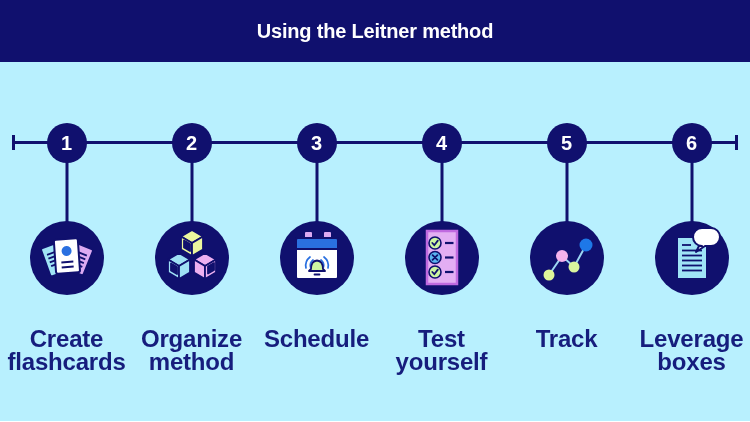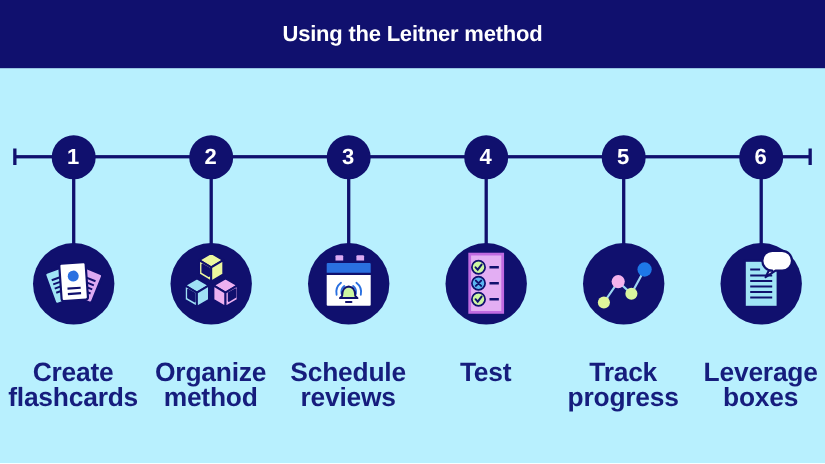--- a/index.html
+++ b/index.html
@@ -146,21 +146,20 @@
           <path d="M30.5 46 A 7 7 0 0 1 33 39"></path>
           <path d="M48 47 A 11 11 0 0 0 44 36"></path>
           <path d="M43.5 46 A 7 7 0 0 0 41 39"></path>
         </g>
         <path d="M29 50 L31 48 Q31 40 37 39.5 Q43 40 43 48 L45 50 Z" fill="#cdf5a1" stroke="#10106e" stroke-width="1.8" stroke-linejoin="round"></path>
         <line x1="34.5" y1="53.5" x2="39.5" y2="53.5" stroke="#10106e" stroke-width="1.8" stroke-linecap="round"></line>
       </svg>
     </div>
     <div class="label">
       <span>Schedule</span><br>
-      <span>reviews</span>
     </div>
   </div>
 
   <div class="step s4">
     <div class="num">
         <span>4</span>
       </div>
     <div class="connector"></div>
     <div class="icon-circle">
       <svg viewBox="0 0 74 74">
@@ -171,40 +170,40 @@
         <circle cx="30" cy="36.5" r="6" fill="#5ab4f0" stroke="#10106e" stroke-width="1.6"></circle>
         <path d="M27.6 34.1 L32.4 38.9 M32.4 34.1 L27.6 38.9" stroke="#10106e" stroke-width="1.8" stroke-linecap="round"></path>
         <line x1="40" y1="36.5" x2="48.5" y2="36.5" stroke="#10106e" stroke-width="2.2"></line>
         <circle cx="30" cy="51" r="6" fill="#cdf5a1" stroke="#10106e" stroke-width="1.6"></circle>
         <path d="M27.3 51 l2 2.2 l3.5 -4.6" stroke="#10106e" stroke-width="1.8" fill="none" stroke-linecap="round"></path>
         <line x1="40" y1="51" x2="48.5" y2="51" stroke="#10106e" stroke-width="2.2"></line>
       </svg>
     </div>
     <div class="label">
       <span>Test</span><br>
+      <span>yourself</span>
     </div>
   </div>
 
   <div class="step s5">
     <div class="num">
         <span>5</span>
       </div>
     <div class="connector"></div>
     <div class="icon-circle">
       <svg viewBox="0 0 74 74">
         <polyline points="19,54 32,35 44,46 56,24" stroke="#9cd6f2" stroke-width="2" fill="none"></polyline>
         <circle cx="19" cy="54" r="5.5" fill="#e0f59a"></circle>
         <circle cx="32" cy="35" r="6" fill="#f4b2ec"></circle>
         <circle cx="44" cy="46" r="5.5" fill="#d9f59e"></circle>
         <circle cx="56" cy="24" r="6.5" fill="#1e78e8"></circle>
       </svg>
     </div>
     <div class="label">
       <span>Track</span><br>
-      <span>progress</span>
     </div>
   </div>
 
   <div class="step s6">
     <div class="num">
         <span>6</span>
       </div>
     <div class="connector"></div>
     <div class="icon-circle">
       <svg viewBox="0 0 74 74">

